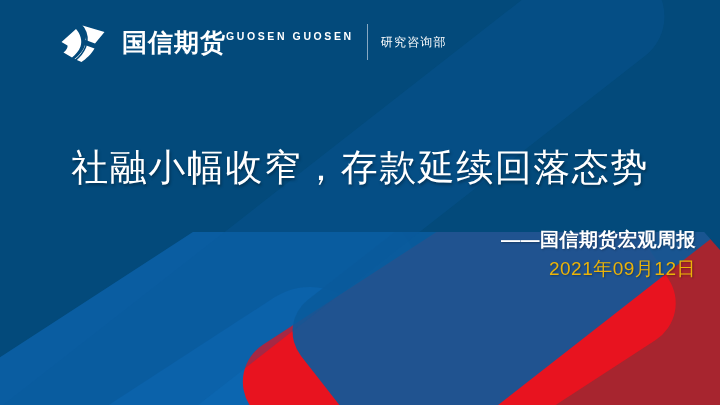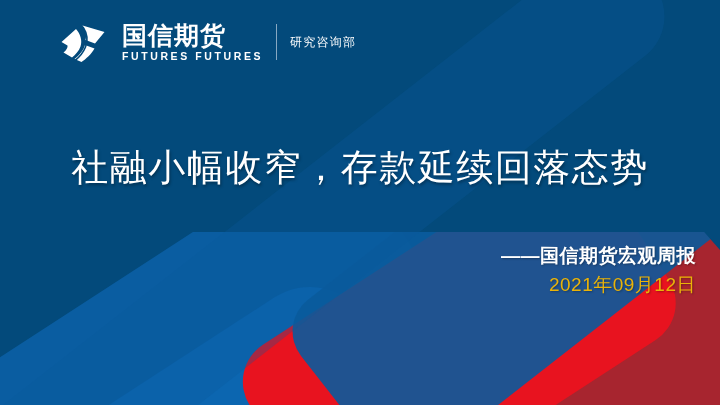--- a/index.html
+++ b/index.html
@@ -36,21 +36,21 @@
     height: 52px;
   }
   .logo-mark {
     width: 52px;
     height: 46px;
     flex: 0 0 auto;
     margin-right: 12px;
   }
   .logo-wordmark {
     display: flex;
-    flex-direction: column;
+    flex-direction: row;
     justify-content: center;
     margin-right: 13px;
   }
   .logo-cn {
     color: #ffffff;
     font-size: 25px;
     font-weight: bold;
     letter-spacing: 1px;
     line-height: 1.08;
     white-space: nowrap;
@@ -96,21 +96,20 @@
     white-space: nowrap;
     text-shadow: 1px 2px 3px rgba(0,0,0,0.35);
   }
 
   
   .sub-block {
     position: absolute;
     right: 24px;
     top: 228px;
     text-align: right;
-    margin-top: 16px;
   }
   .sub-report {
     color: #ffffff;
     font-size: 19px;
     font-weight: bold;
     letter-spacing: 0.5px;
     line-height: 1.25;
     white-space: nowrap;
     text-shadow: 1px 1px 2px rgba(0,0,0,0.3);
   }
@@ -191,21 +190,21 @@
 
       <path d="M16.5 40.0 C21.5 36.0 25.5 31.5 27.0 26.0 L36.5 29.5
                C33.5 35.0 28.0 40.0 23.5 43.0 L16.5 40.0 Z" fill="#ffffff"></path>
 
       <path d="M25.0 8.0 C29.5 15.0 30.0 22.0 27.5 28.0
                C25.5 33.0 21.5 38.0 17.0 41.5" fill="none" stroke="#034A7B" stroke-width="1.6"></path>
     </svg>
 
     <div class="logo-wordmark">
       <div class="logo-cn">国信期货</div>
-      <div class="logo-en">FUTURES FUTURES</div>
+      <div class="logo-en">GUOSEN GUOSEN</div>
     </div>
 
     <div class="logo-divider"></div>
 
     <div class="logo-dept">研究咨询部</div>
   </div>
 
   <div class="title-block">
     <div class="main-title">社融小幅收窄，存款延续回落态势</div>
   </div>

